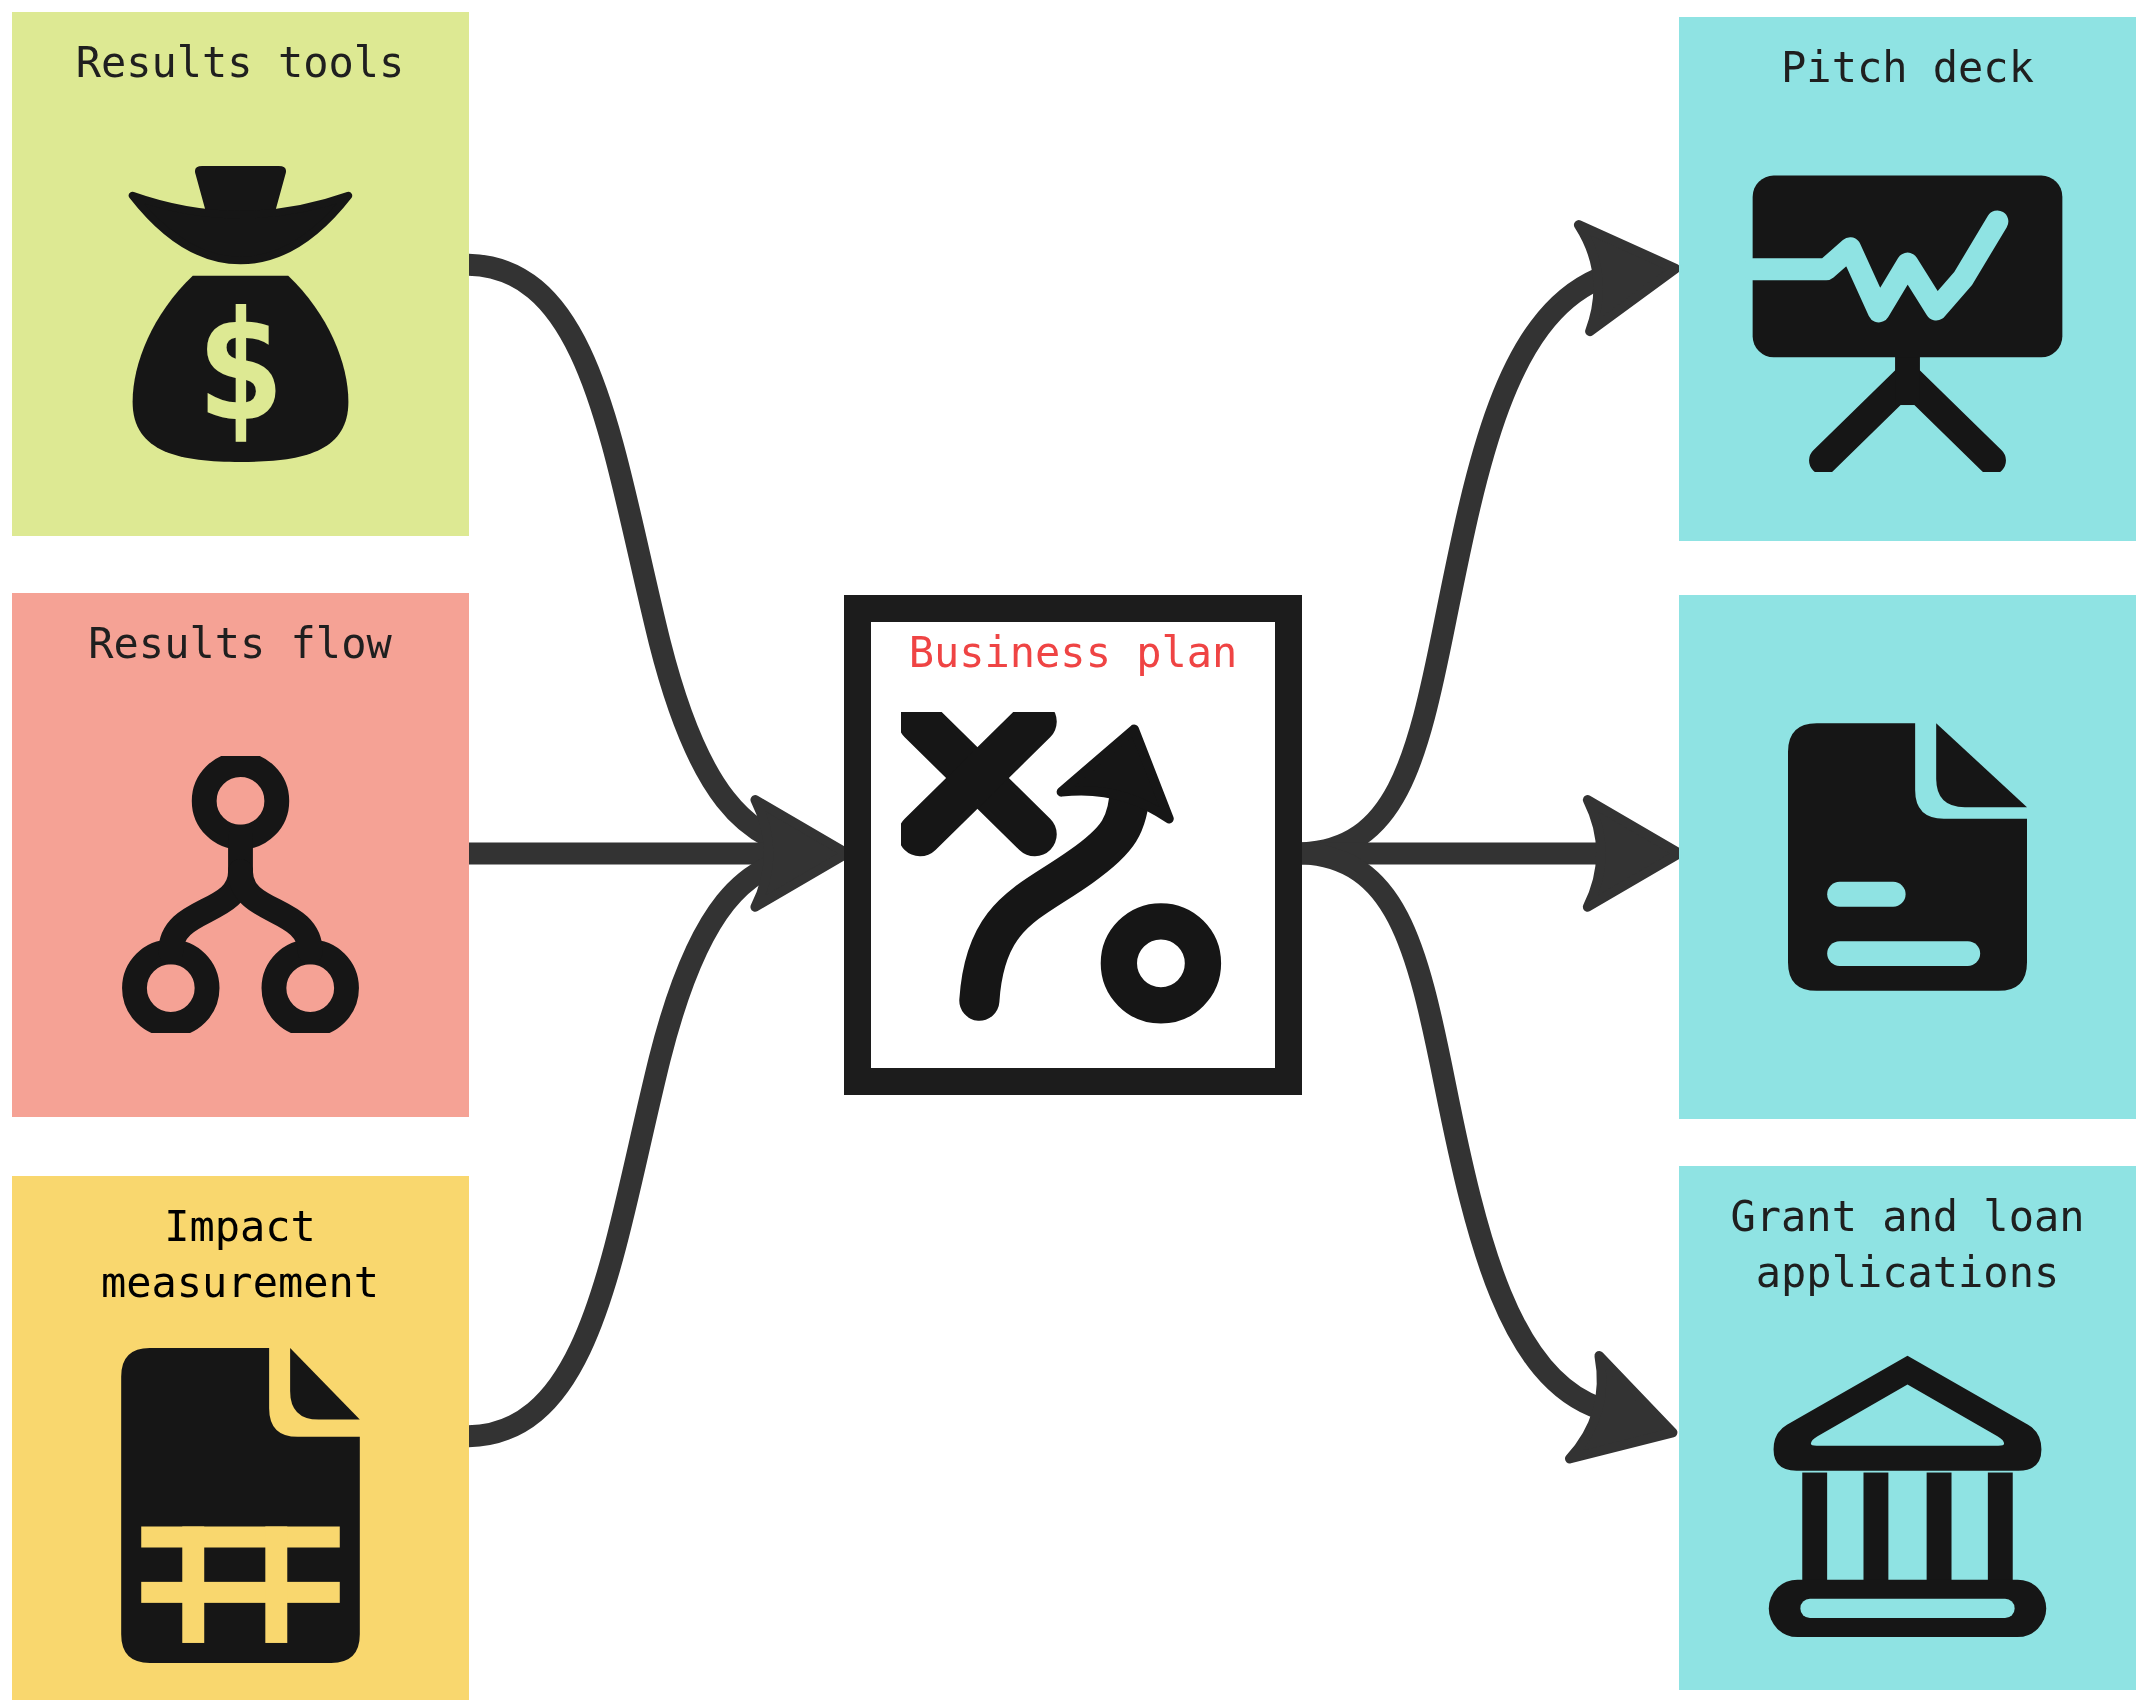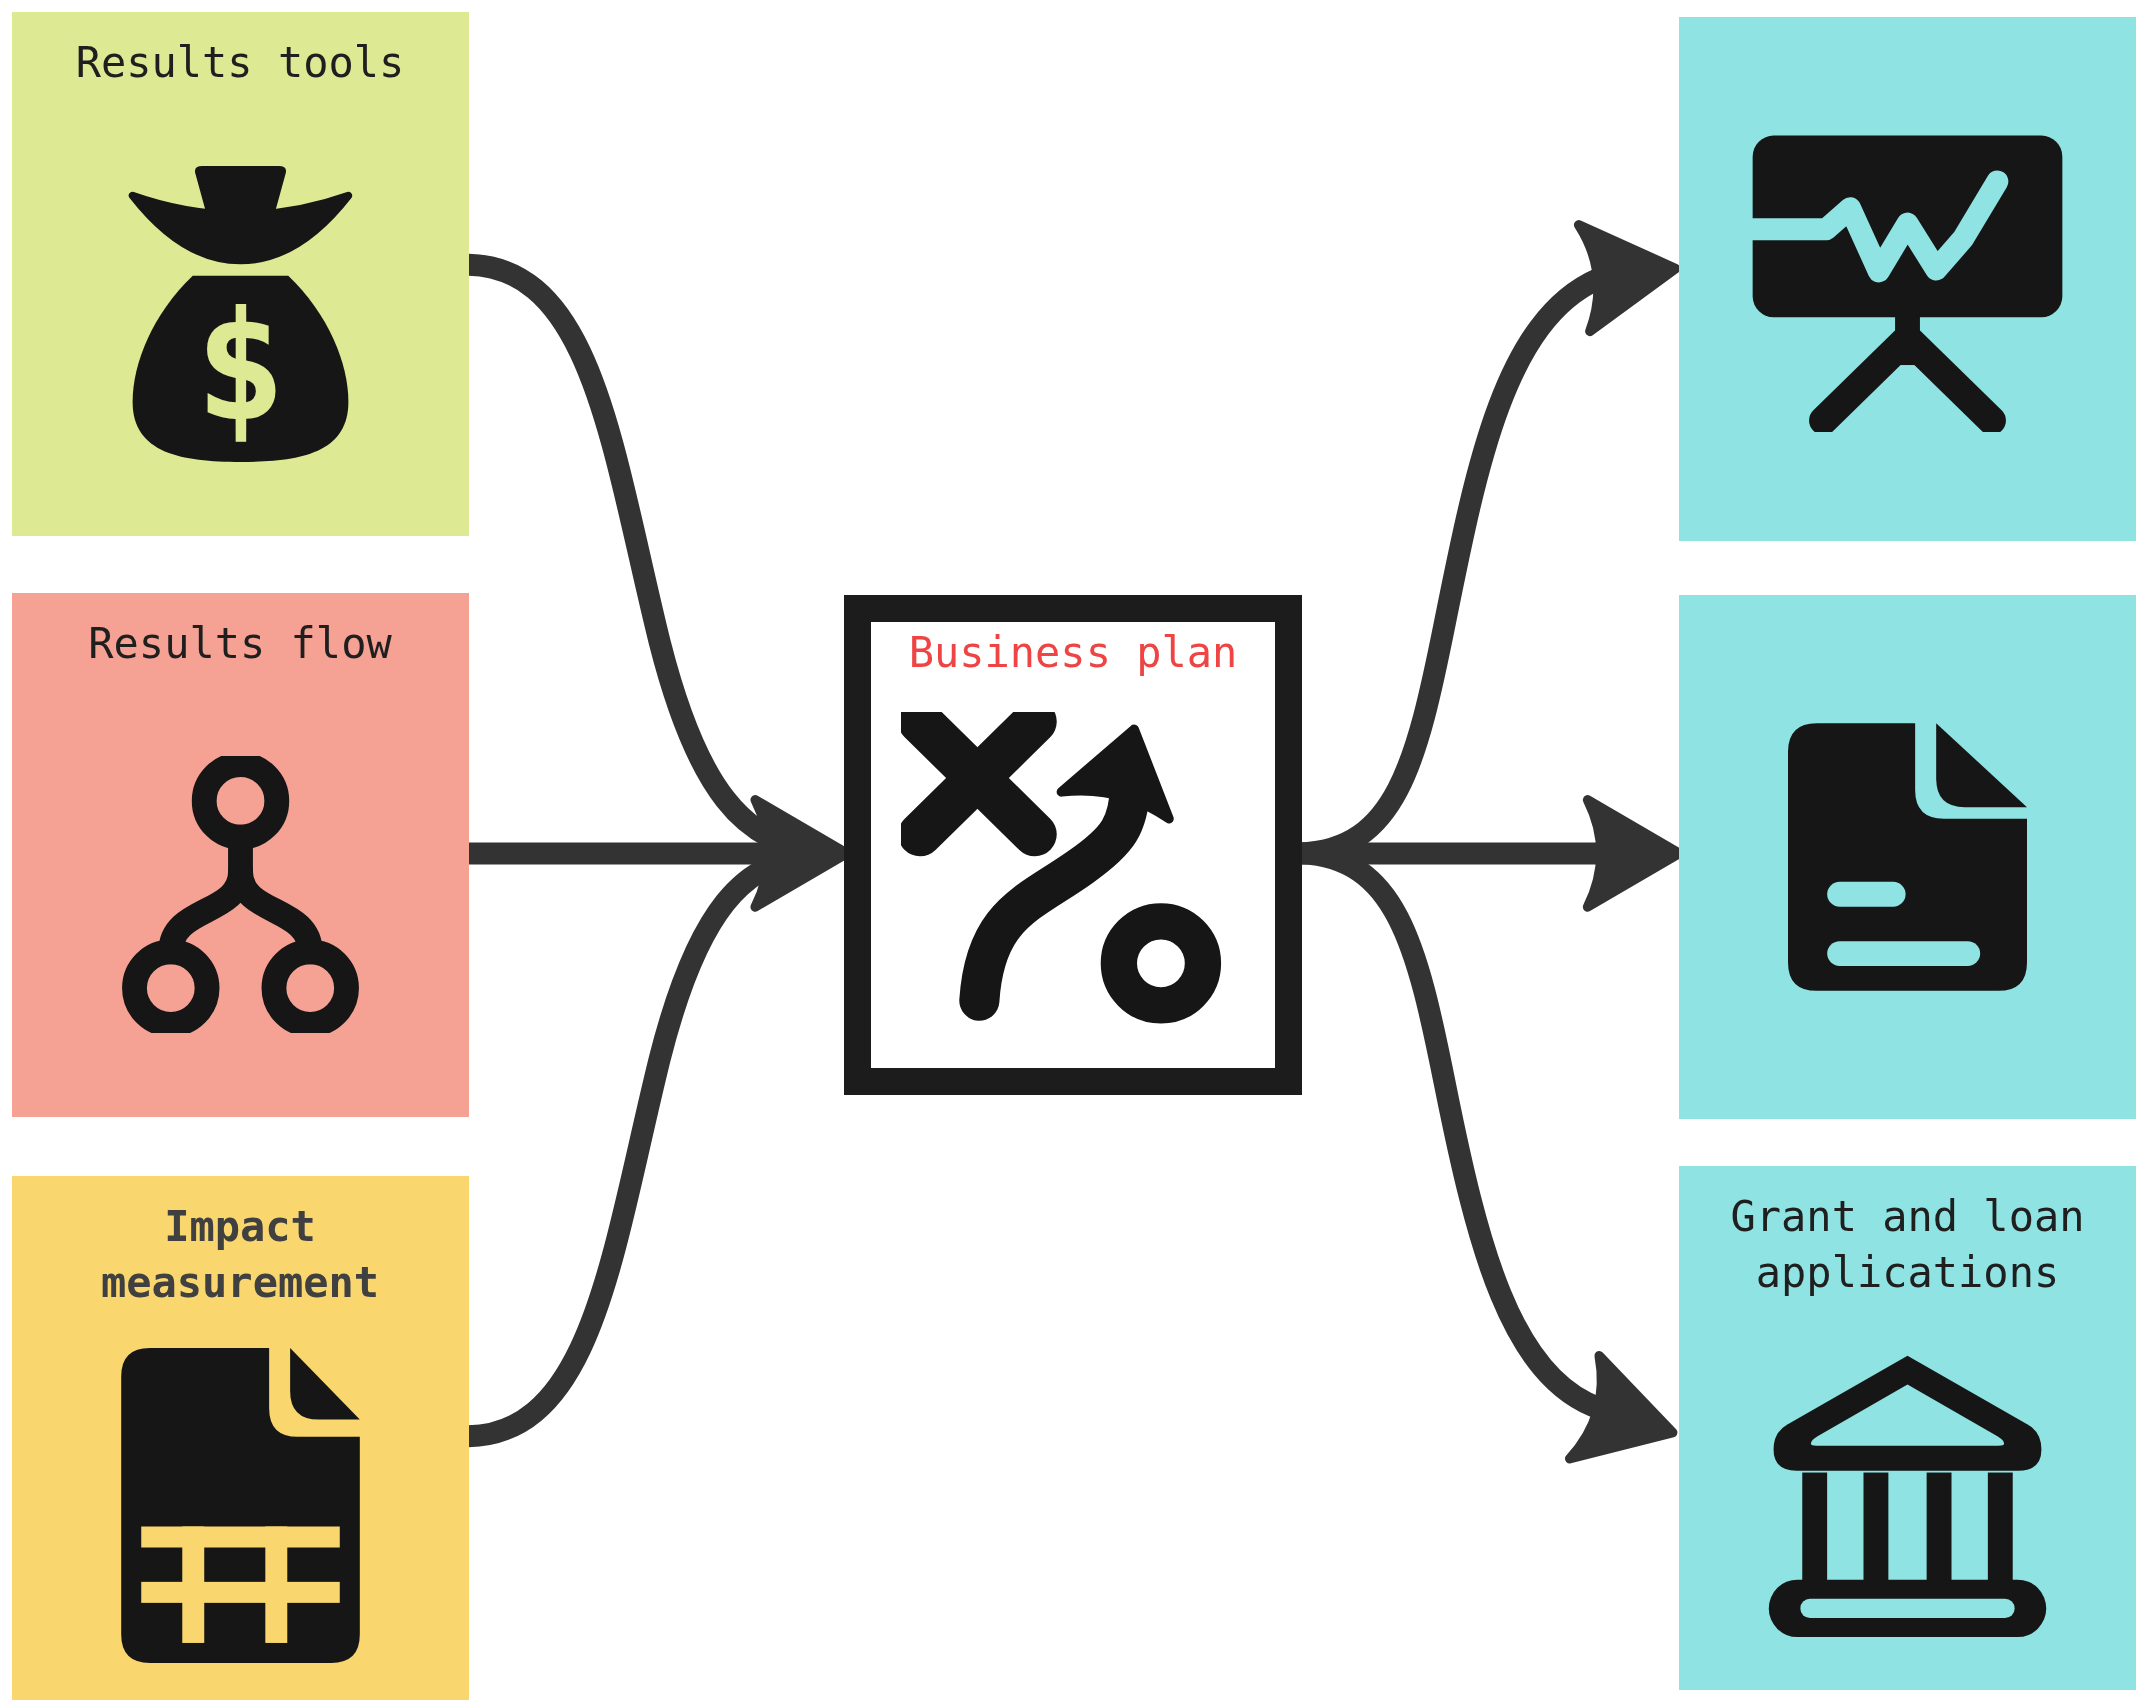--- a/index.html
+++ b/index.html
@@ -103,21 +103,21 @@
           <circle cx="-73" cy="98" r="38"></circle>
           <circle cx="73" cy="98" r="38"></circle>
           <path d="M 0 -60 L 0 -24"></path>
           <path d="M 0 -24 C 0 22 -73 12 -73 60"></path>
           <path d="M 0 -24 C 0 22 73 12 73 60"></path>
         </g>
       </svg>
     </div>
   </div>
 
-  <div class="node" id="node-impact-measurement" style="background-color: rgb(249, 215, 110); color: #404040; font-weight: bold;">
+  <div class="node" id="node-impact-measurement" style="background-color: rgb(249, 215, 110); color: #000000;">
     <div class="node-title">Impact measurement</div>
     <div class="node-icon">
       <svg width="239" height="315" viewBox="-125 -165 250 330" xmlns="http://www.w3.org/2000/svg">
         <path d="M -95 -165 H 30 V -102 Q 30 -72 60 -72 H 125 V 135 Q 125 165 95 165 H -95 Q -125 165 -125 135 V -135 Q -125 -165 -95 -165 Z" style="fill: rgb(22, 22, 22);"></path>
         <path d="M 52 -165 L 125 -90 H 82 Q 52 -90 52 -120 Z" style="fill: rgb(22, 22, 22);"></path>
         <g style="fill: rgb(249, 215, 110);">
           <rect x="-104" y="22" width="208" height="22"></rect>
           <rect x="-104" y="80" width="208" height="22"></rect>
           <rect x="-61" y="22" width="23" height="122"></rect>
           <rect x="26" y="22" width="23" height="122"></rect>
@@ -135,20 +135,21 @@
           <path d="M -40 -160 L -160 -42"></path>
         </g>
         <path fill="none" stroke-width="42" stroke-linecap="round" d="M -98 132 C -92 40 -45 30 8 -8 C 48 -36 58 -52 60 -92" style="stroke: rgb(22, 22, 22);"></path>
         <path stroke-width="10" stroke-linejoin="round" transform="translate(64,-152) rotate(14)" d="M 0 0 L -58 82 Q 0 60 58 82 Z" style="fill: rgb(22, 22, 22); stroke: rgb(22, 22, 22);"></path>
         <circle fill="none" stroke-width="38" cx="92" cy="93" r="44" style="stroke: rgb(22, 22, 22);"></circle>
       </svg>
     </div>
   </div>
 
   <div class="node" id="node-pitch-deck" style="background-color: rgb(143, 227, 227); color: rgb(31, 31, 31);">
+    <div class="node-title">Pitch deck</div>
     <div class="node-icon">
       <svg width="325" height="306" viewBox="-170 -160 340 320" xmlns="http://www.w3.org/2000/svg">
         <path stroke-width="30" stroke-linecap="round" fill="none" d="M -88 148 L 0 62 L 88 148" style="stroke: rgb(22, 22, 22);"></path>
         <rect x="-13" y="30" width="26" height="60" style="fill: rgb(22, 22, 22);"></rect>
         <rect x="-162" y="-150" width="324" height="190" rx="22" style="fill: rgb(22, 22, 22);"></rect>
         <path fill="none" stroke-width="23" stroke-linecap="round" stroke-linejoin="round" d="M -162 -52 L -85 -52 L -60 -74 L -30 -8 L 0 -58 L 30 -10 L 58 -42 L 94 -102" style="stroke: rgb(143, 227, 227);"></path>
       </svg>
     </div>
   </div>
 

